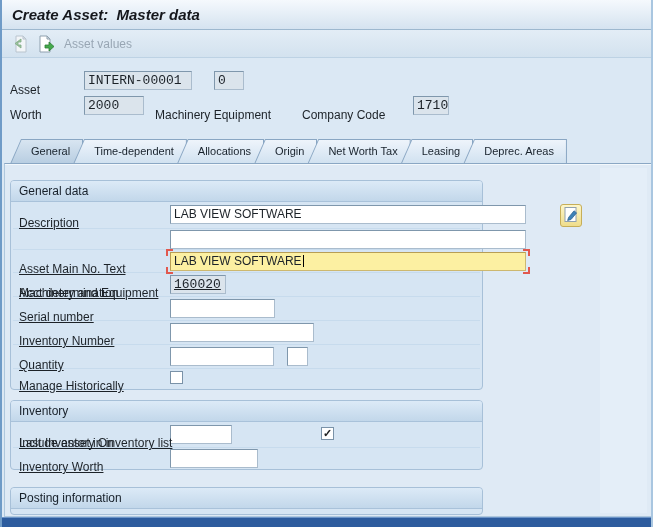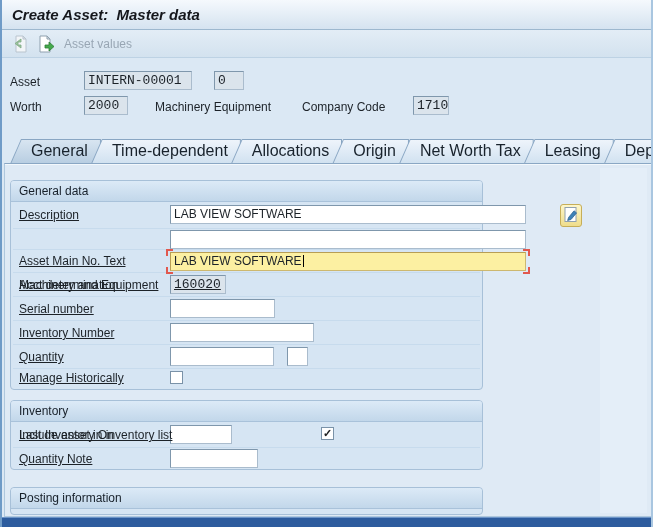--- a/index.html
+++ b/index.html
@@ -18,45 +18,45 @@
   
   .toolbar { position:absolute; left:0; top:30px; width:100%; height:28px;
     background:linear-gradient(#e3edf6,#d3e2ef); border-bottom:1px solid #bdd2e4; }
   .tb-btn { position:absolute; top:3px; width:22px; height:22px; border:0; background:transparent;
     padding:1px; cursor:pointer; }
   .tb-btn.prev { left:7px; } .tb-btn.next { left:33px; }
   .tb-textbtn { position:absolute; left:62px; top:0; height:28px; line-height:28px;
     background:transparent; border:0; color:#98a6b4; font-size:12px;
     font-family:"Liberation Sans",sans-serif; }
   
-  .lbl { position:absolute; white-space:nowrap; }
+  .lbl { position:absolute; white-space:nowrap;margin-top:8px; }
   .fld { position:absolute; height:19px; background:#fff; border:1px solid;
     border-color:#7f97ac #aabccd #aabccd #7f97ac; padding:1px 3px; line-height:15px;
     white-space:nowrap; overflow:hidden; }
   .fld.ro { background:#dbe4ec; font-family:"Liberation Mono",monospace; font-size:13px; }
   .lbl-asset { left:8px; top:75px; }
   .fld-asset { left:82px; top:71px; width:108px; }
   .fld-asset2 { left:212px; top:71px; width:30px; }
   .lbl-class { left:8px; top:100px; }
-  .fld-class { left:82px; top:96px; width:44px; }
+  .fld-class { left:82px; top:96px; width:60px; }
   .txt-classdesc { left:153px; top:100px; }
   .lbl-cocode { left:300px; top:100px; }
   .fld-cocode { left:411px; top:96px; width:36px; }
   
   .tabstrip { position:absolute; left:8px; top:139px; height:25px; display:flex; }
   .tab { position:relative; height:25px; margin-left:-10px; cursor:pointer; }
   .tab:first-child { margin-left:0; }
   .tab .shape { position:absolute; inset:0;
     clip-path:polygon(11px 0, 100% 0, 100% 100%, 0 100%); background:#89a6c3; }
   .tab .shape-i { position:absolute; left:1px; right:1px; top:1px; bottom:0;
     clip-path:polygon(10.5px 0, 100% 0, 100% 100%, 0 100%);
     background:linear-gradient(#eef4fb,#d0e1f0); }
   .tab.active .shape-i { background:linear-gradient(#d8e5f1,#b7cde1); }
   .tab .lab { position:relative; z-index:1; padding:0 13px 0 21px; line-height:24px;
-    font-size:16px; color:#18222c; white-space:nowrap; }
+    font-size:11px; color:#18222c; white-space:nowrap; }
   
   .panel { position:absolute; left:2px; top:163px; width:649px; height:354px;
     background:#dfeaf5; border:1px solid #aec7dd; border-top:1px solid #8aa7c4;
     box-shadow:inset 0 1px 0 #f3f8fc; }
   .rightmargin { position:absolute; left:598px; top:168px; width:47px; height:345px;
     background:#e4eef8; }
   
   .groupbox { position:absolute; left:8px; width:473px; background:#d6e5f3;
     border:1px solid #a7c0d8; border-radius:4px; }
   .gb-general { top:180px; height:210px; }
@@ -239,21 +239,21 @@
   <div class="groupbox gb gb-inventory">
     <div class="gb-head">Inventory</div>
     <div class="sep i-sep1"></div>
 
     <span class="lbl i-lbl-last">Last Inventory On</span>
     <div class="fld i-fld-last"></div>
 
     <span class="cb i-cb-incl"><span>✓</span></span>
     <span class="lbl i-cblbl-incl">Include asset in inventory list</span>
 
-    <span class="lbl i-lbl-note">Quantity Note</span>
+    <span class="lbl i-lbl-note">Inventory Worth</span>
     <div class="fld i-fld-note"></div>
   </div>
 
   <div class="groupbox gb gb-posting">
     <div class="gb-head">Posting information</div>
   </div>
 
   <div class="bottombar"></div>
 </div>
 

